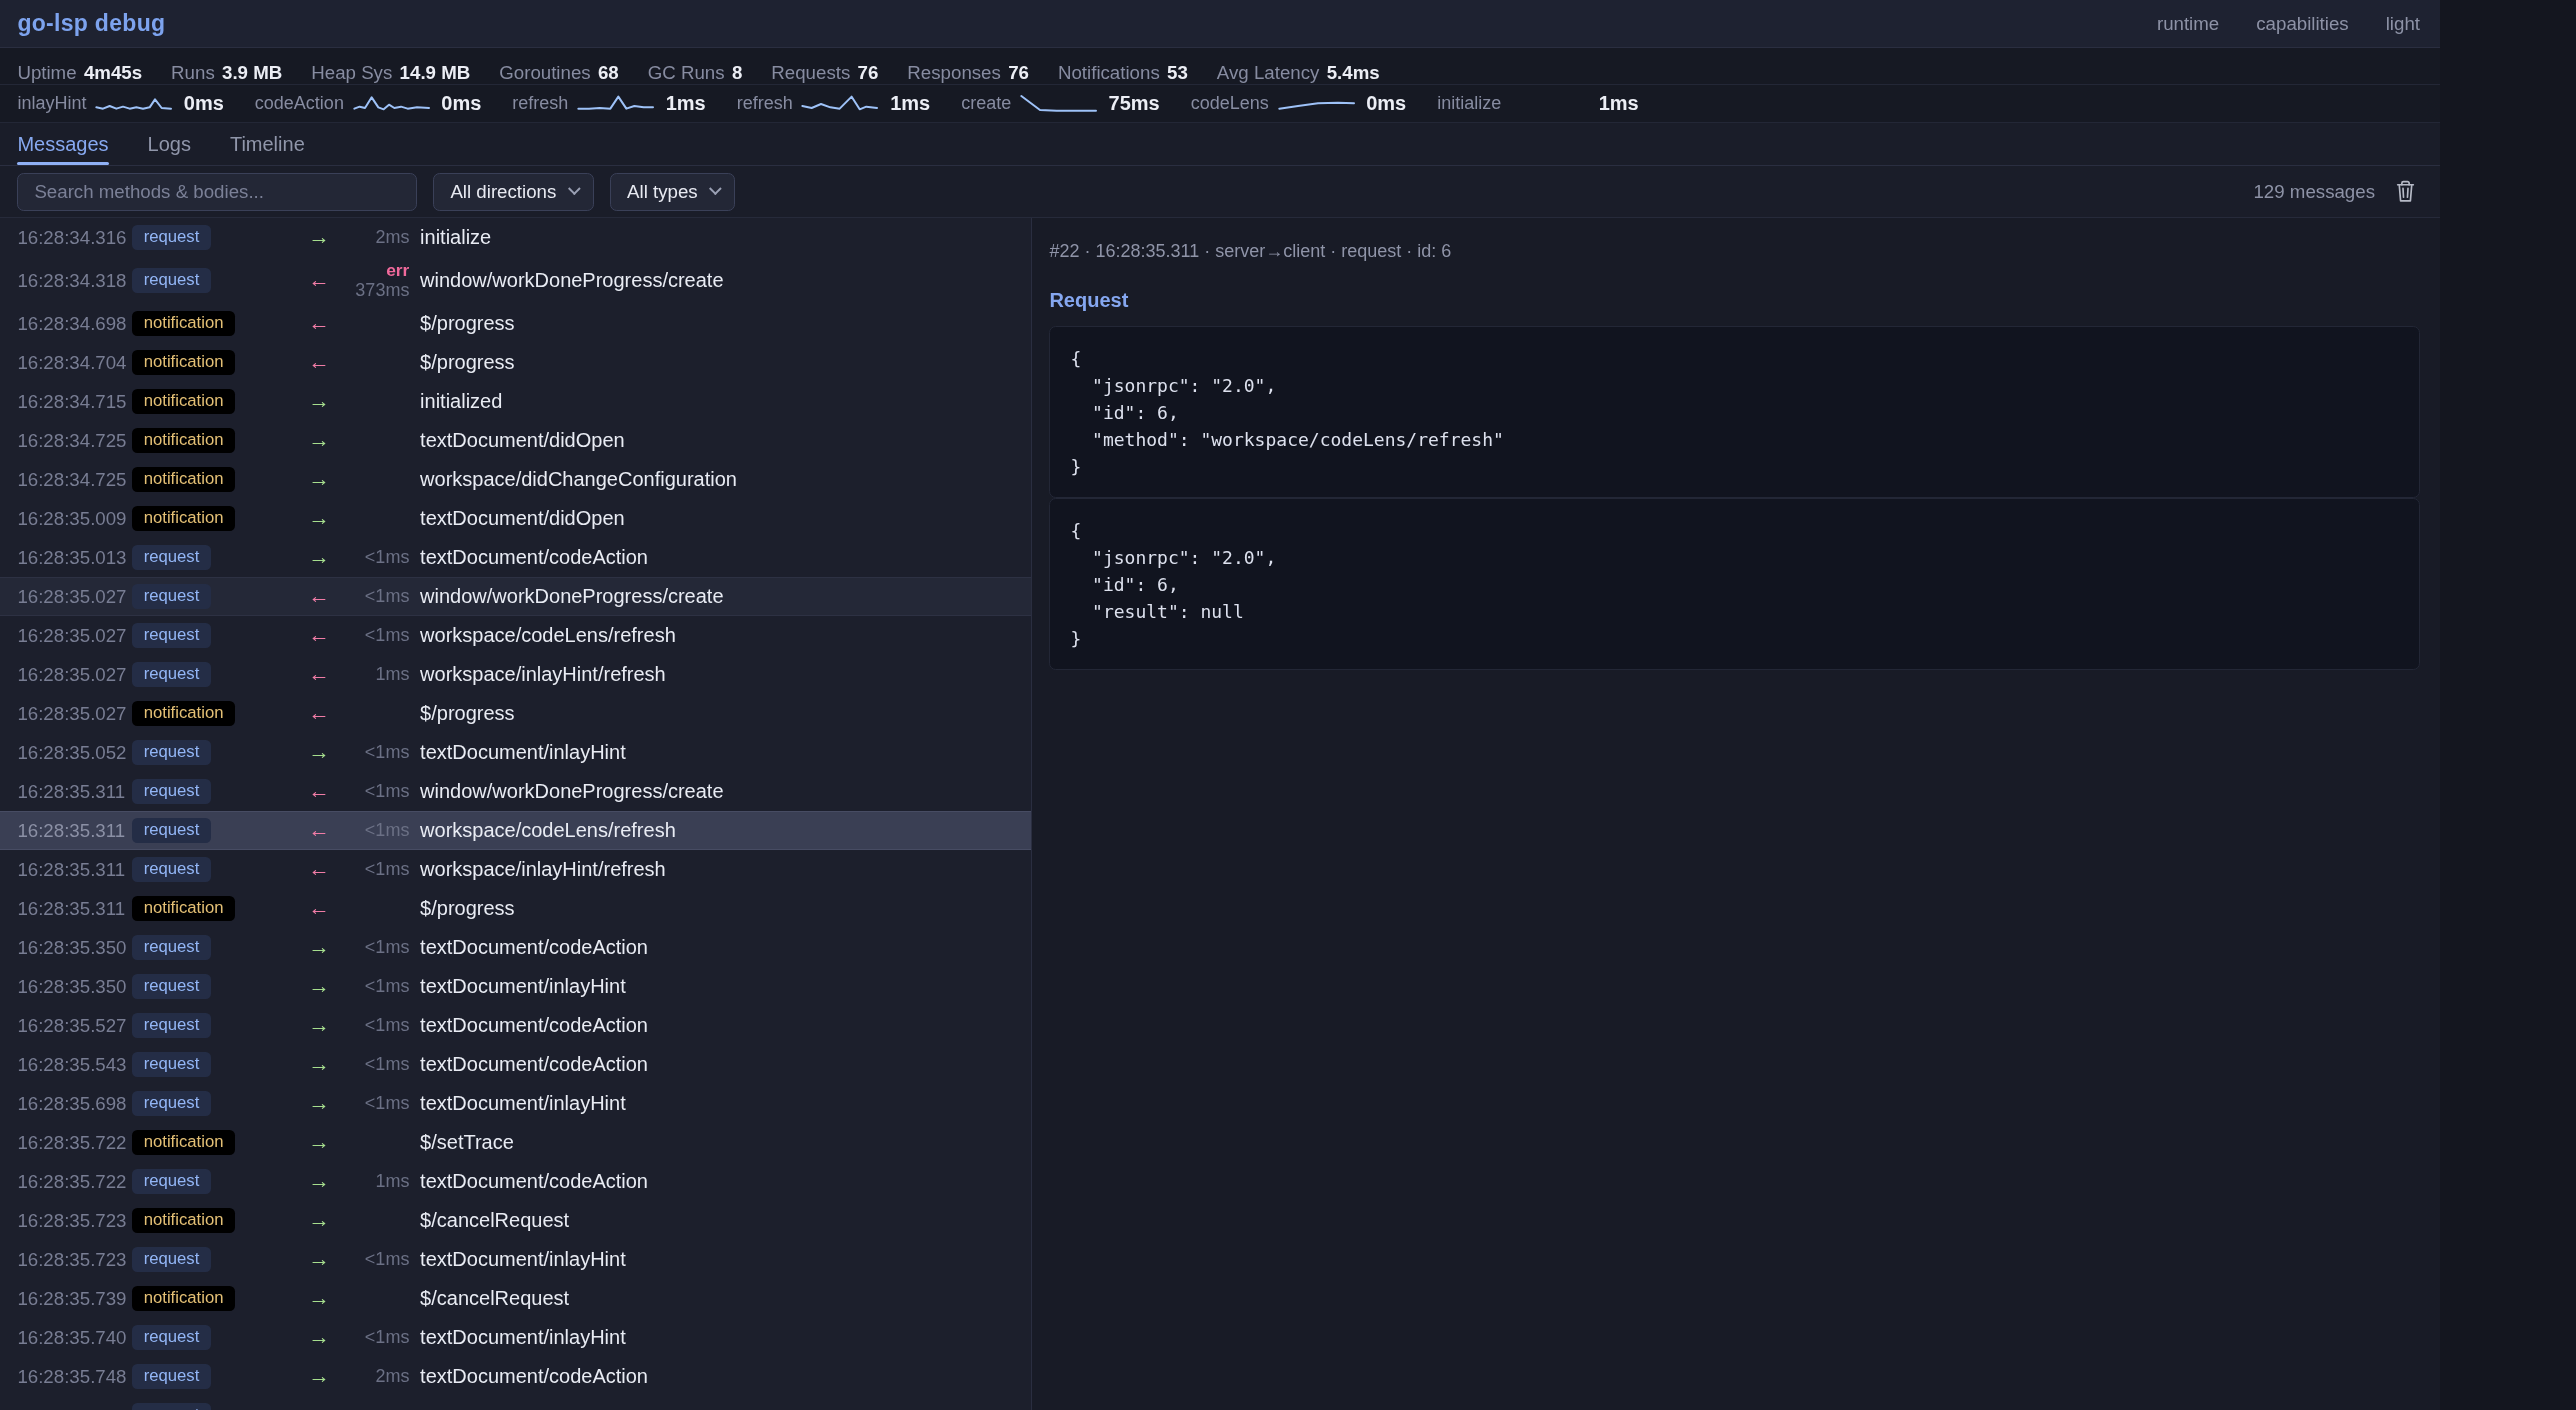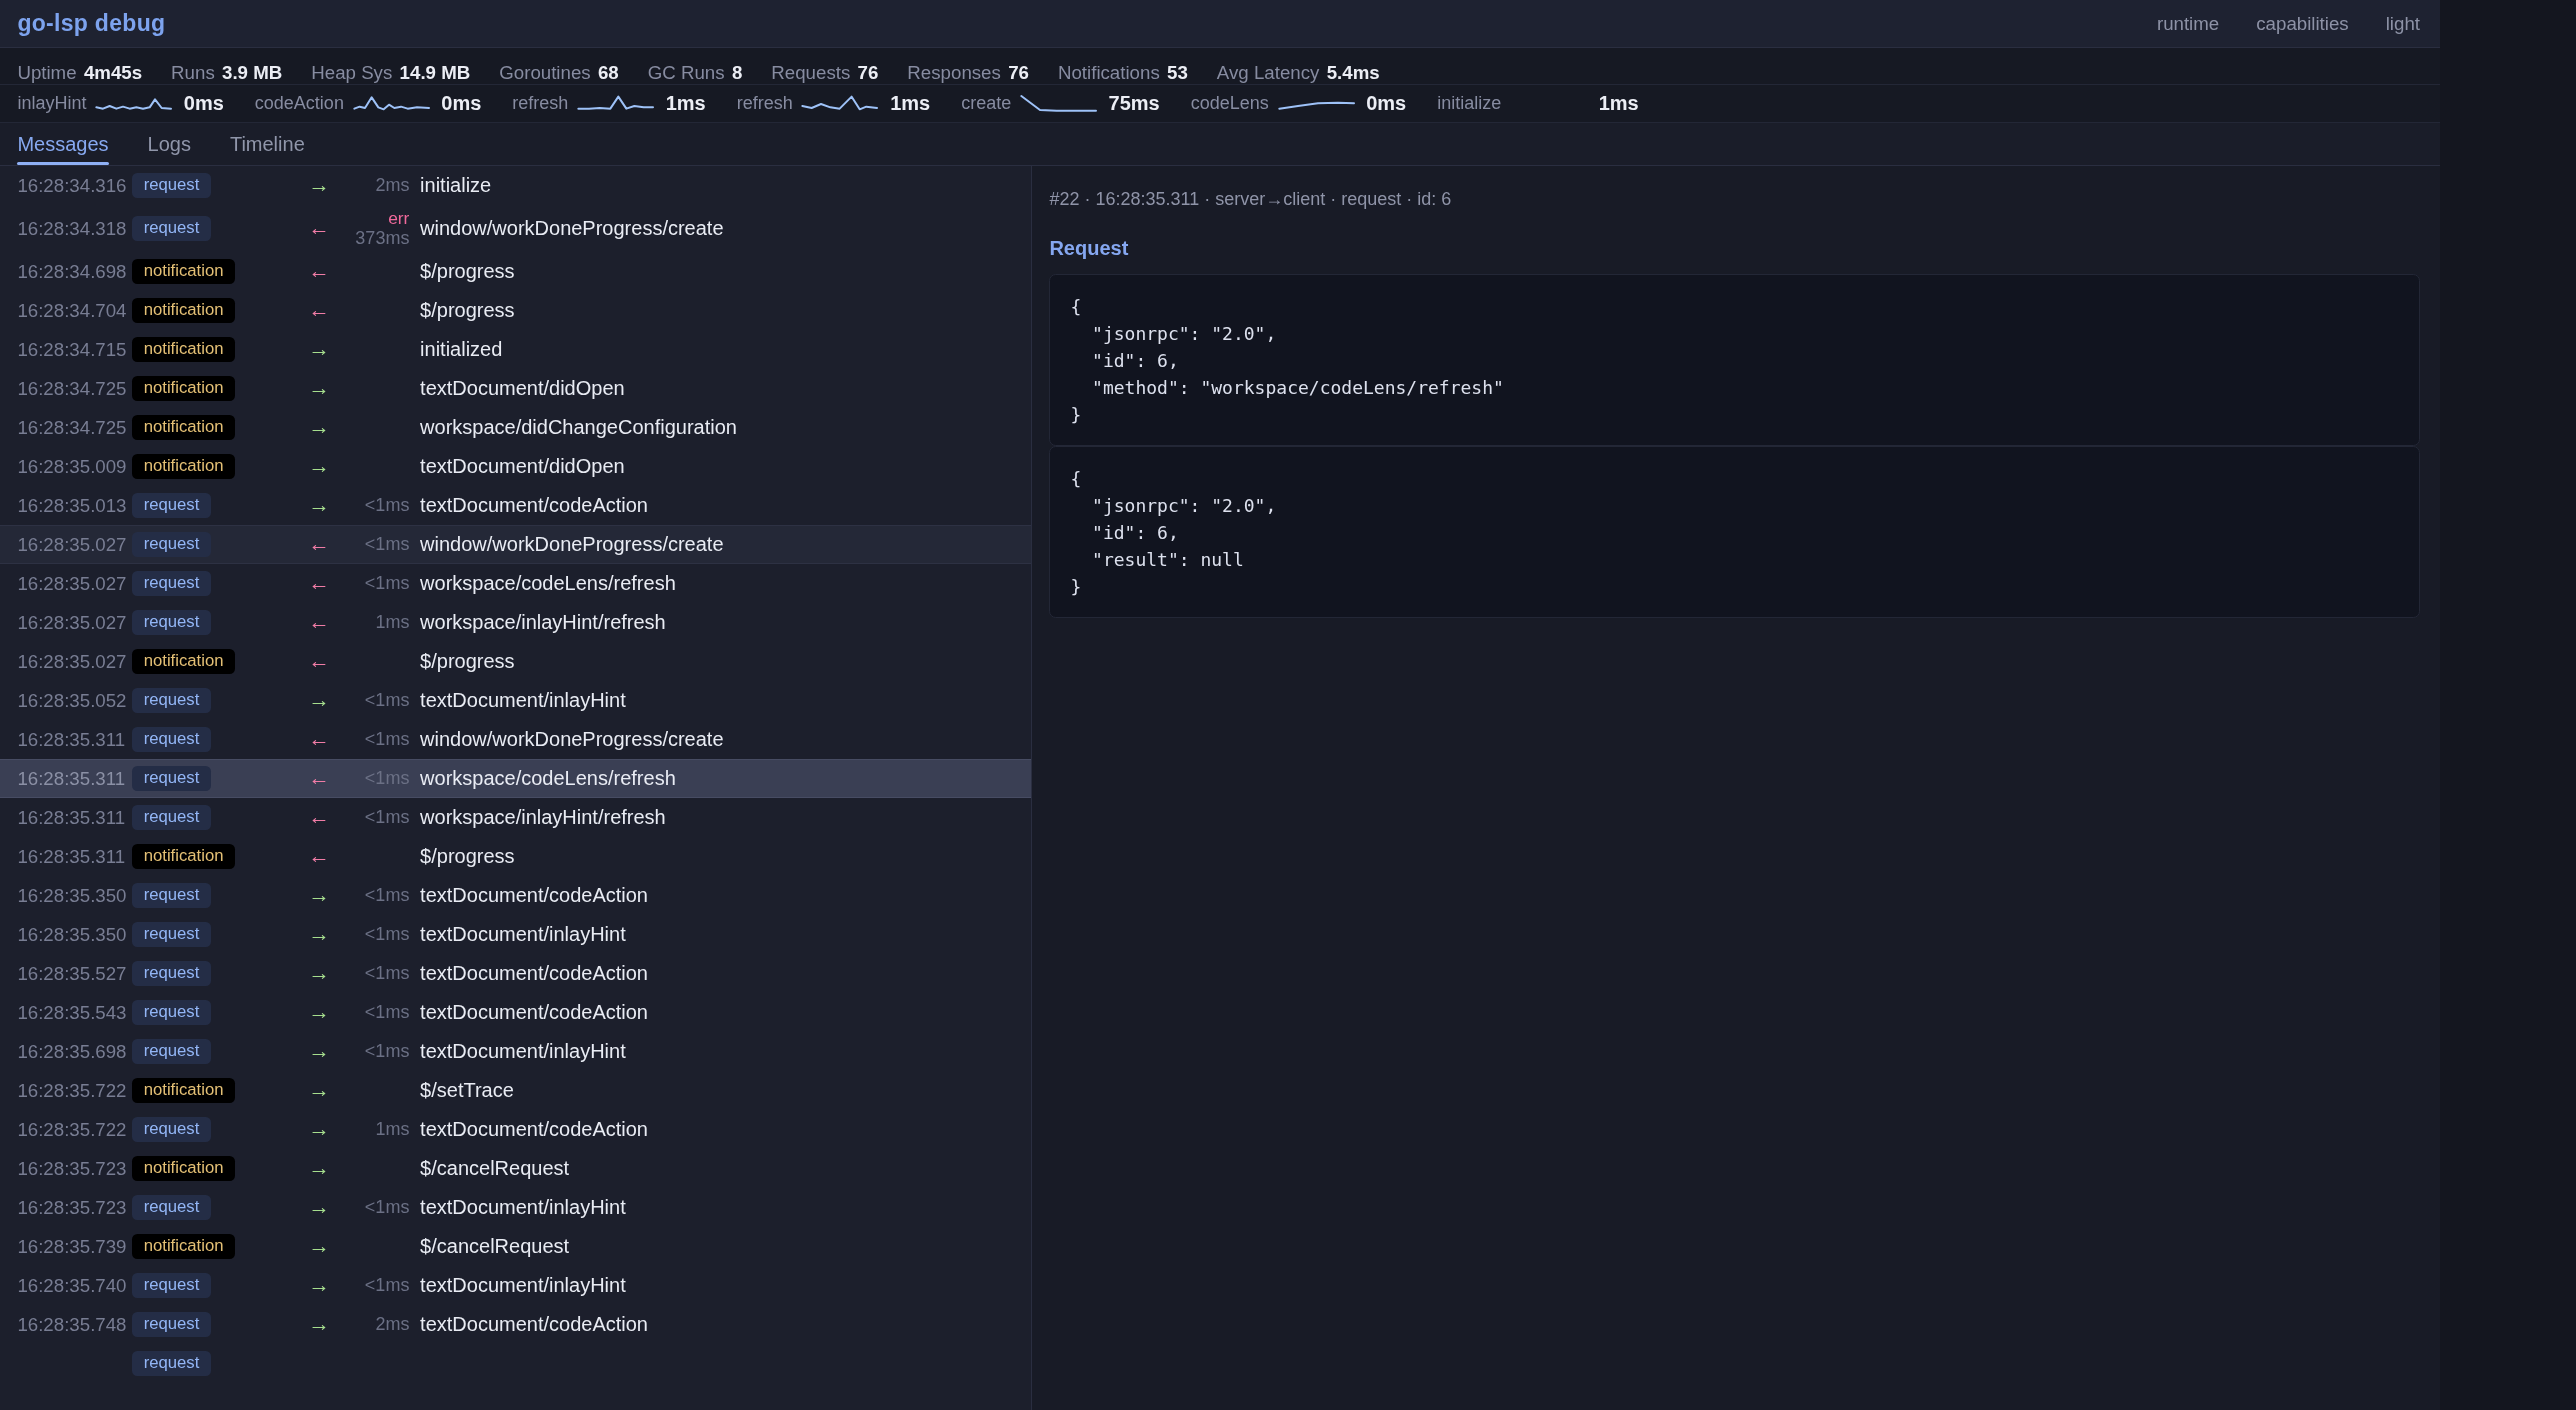--- a/index.html
+++ b/index.html
@@ -72,21 +72,21 @@
   .row .t { width:115px; flex:none; color:#787d93; font-size:18.7px; }
   .row.selected .t { color:#8b90a5; }
   .badgebox { width:160px; flex:none; display:flex; }
   .badge { font-size:16.7px; padding:3.3px 11.3px; border-radius:5.3px; line-height:1.1; }
   .badge.request { color:#93b6f6; background:#242d46; }
   .badge.notification { color:#e4c075; background:#000000; }
   .arrowbox { width:53px; flex:none; text-align:center; font-size:21.4px; font-weight:600; }
   .arrow.out { color:#a6de8e; }
   .arrow.in { color:#f07ca6; }
   .durcol { width:64px; flex:none; display:flex; flex-direction:column; align-items:flex-end; line-height:1.15; }
-  .durcol .err { color:#f0699b; font-size:17.4px; font-weight:400; display:none; }
+  .durcol .err { color:#f0699b; font-size:17.4px; font-weight:700; display:none; }
   .row.haserr .durcol .err { display:block; }
   .durcol .dur { color:#6b7085; font-size:18px; }
   .method { margin-left:10.7px; color:#e9ecf4; font-size:20px; font-weight:500; white-space:nowrap; }
 
   
   .detail { flex:1; background:#181b26; padding:17.4px 20px 0 17.4px; overflow:hidden; }
   .detail-meta { color:#8f94a8; font-size:18px; margin-top:5.3px; }
   .sec-h { margin-top:27px; margin-bottom:14.7px; font-size:20px; font-weight:700; color:#85a7f0; }
   .sec-sub { color:#8f94a8; font-weight:400; }
   .codeblock { background:#11141f; border:0.7px solid #232736; border-radius:6.7px;
@@ -195,20 +195,40 @@
         <span class="val">1ms</span>
       </div>
     </div>
 
   <div class="tabbar" id="tabs">
       <button class="tab active">Messages</button>
       <button class="tab">Logs</button>
       <button class="tab">Timeline</button>
     </div>
 
+  <div class="filterbar">
+    <input class="search" type="text" placeholder="Search methods &amp; bodies..." style="">
+    <div class="select">
+      <span class="sval">All directions</span>
+      <span class="chev"></span>
+    </div>
+    <div class="select">
+      <span class="sval">All types</span>
+      <span class="chev"></span>
+    </div>
+    <span class="count">129 messages</span>
+    <button class="trash">
+      <svg width="25" height="25" viewBox="0 0 24 24">
+        <path d="M4.5 5.5h15"></path>
+        <path d="M8.5 5.5V4a1.5 1.5 0 0 1 1.5-1.5h4A1.5 1.5 0 0 1 15.5 4v1.5"></path>
+        <path d="M6 5.5l1.3 15.5h9.4L18 5.5"></path>
+        <path d="M9.6 9l.5 8.5M14.4 9l-.5 8.5"></path>
+      </svg>
+    </button>
+  </div>
 
   <div class="main">
     <div class="list" id="msglist">
         <div class="row">
     <span class="t">16:28:34.316</span>
     <span class="badgebox">
       <span class="badge request">request</span>
     </span>
     <span class="arrowbox">
       <span class="arrow out">→</span>

